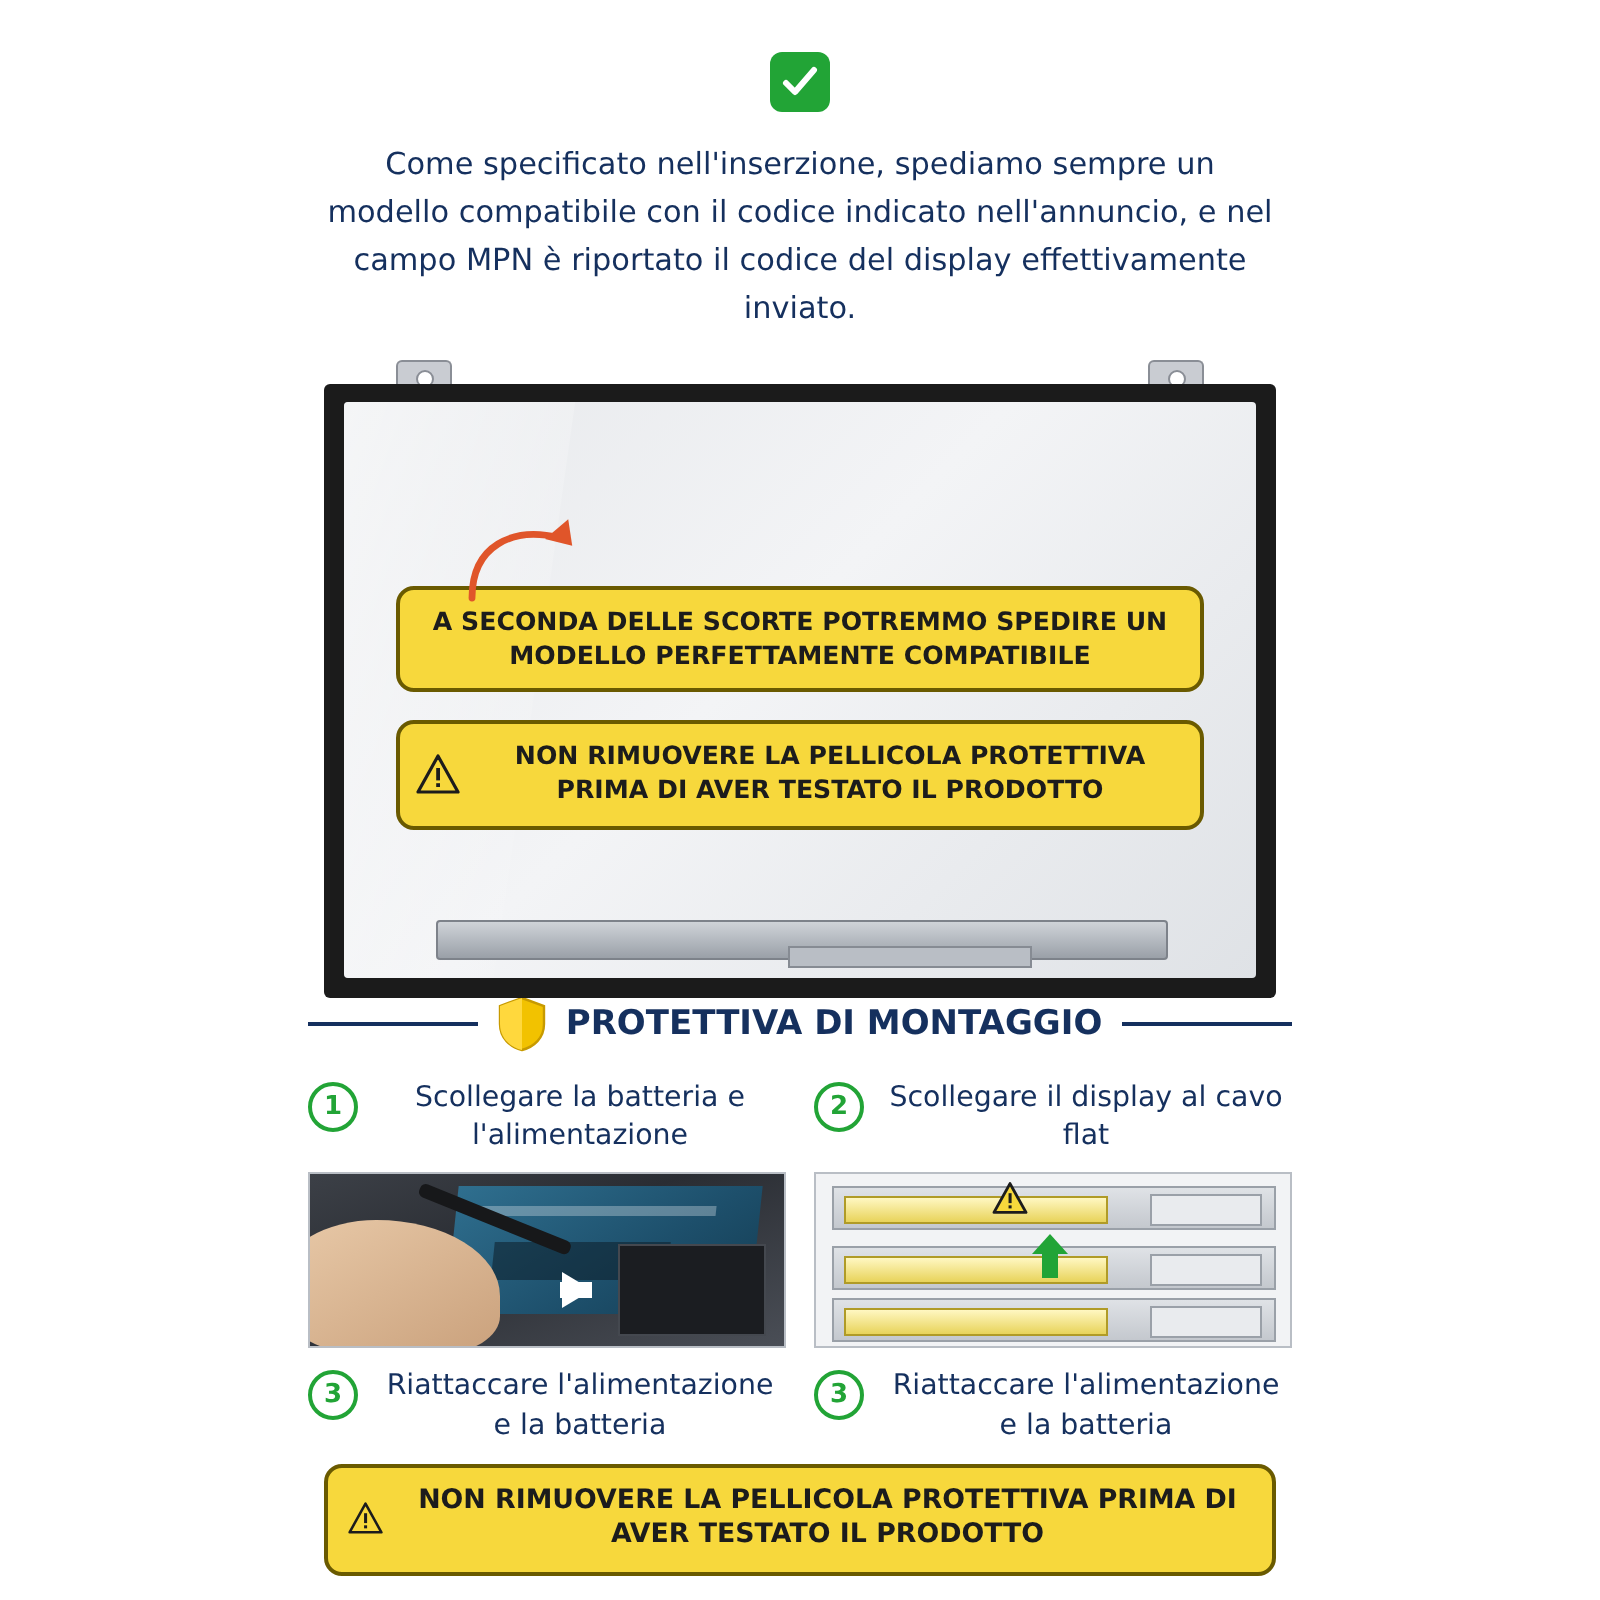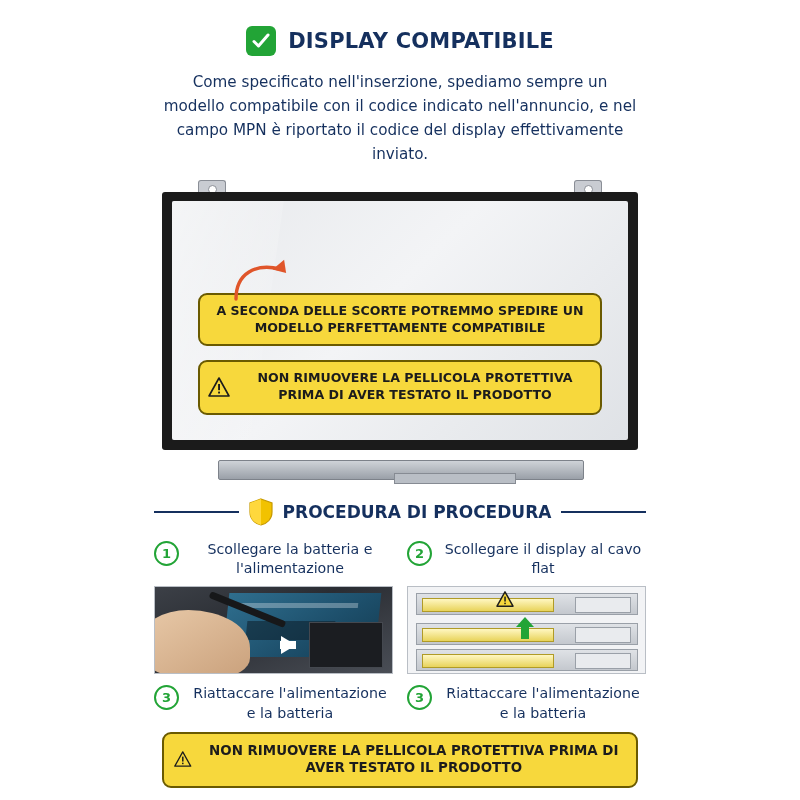--- a/index.html
+++ b/index.html
@@ -100,21 +100,21 @@
     width: 7px; height: 7px;
     border-radius: 50%;
     background: #ffffff;
     border: 1px solid #8a8e96;
   }
   .bezel {
     position: absolute;
     left: 0;
     top: 12px;
     width: 476px;
-    height: 258px;
+    height: 307px;
     background: #1b1b1b;
     border-radius: 3px;
     box-sizing: border-box;
     padding: 9px 10px 10px 10px;
   }
   .screen {
     width: 100%;
     height: 100%;
     background: linear-gradient(135deg,#e7e9ec 0%,#f3f4f6 45%,#dfe2e6 100%);
     border-radius: 2px;
@@ -398,21 +398,20 @@
   <div class="side-rail right"></div>
 
   <div class="content">
 
     <div class="header-row">
       <div class="check-badge">
         <svg width="20" height="20" viewBox="0 0 20 20" aria-hidden="true">
           <path d="M3 10.5 L7.5 15 L17 4" fill="none" stroke="#ffffff" stroke-width="3" stroke-linecap="round" stroke-linejoin="round"></path>
         </svg>
       </div>
-      <div class="header-title">DISPLAY COMPATIBILE</div>
     </div>
 
     <div class="intro">Come specificato nell'inserzione, spediamo sempre un modello compatibile con il codice indicato nell'annuncio, e nel campo MPN è riportato il codice del display effettivamente inviato.</div>
 
     <div class="panel-wrap">
       <div class="tab l"></div>
       <div class="tab r"></div>
 
       <div class="bezel">
         <div class="screen">
@@ -439,21 +438,21 @@
       <div class="panel-bottom"></div>
       <div class="panel-foot"></div>
     </div>
 
     <div class="proc-head">
       <div class="proc-line"></div>
       <svg class="shield" width="24" height="28" viewBox="0 0 24 28">
         <path d="M12 1 L23 5 V14 C23 21 18 25.5 12 27 C6 25.5 1 21 1 14 V5 Z" fill="#f2c200" stroke="#c79a00" stroke-width="1.2"></path>
         <path d="M12 1 L12 27 C6 25.5 1 21 1 14 V5 Z" fill="#ffd83d"></path>
       </svg>
-      <div class="proc-title">PROCEDURA DI PROCEDURA</div>
+      <div class="proc-title">PROTETTIVA DI MONTAGGIO</div>
       <div class="proc-line"></div>
     </div>
 
     <div class="steps">
 
       <div class="step-col">
         <div class="step-line">
           <div class="step-num">1</div>
           <div class="step-text">Scollegare la batteria e l'alimentazione</div>
         </div>

